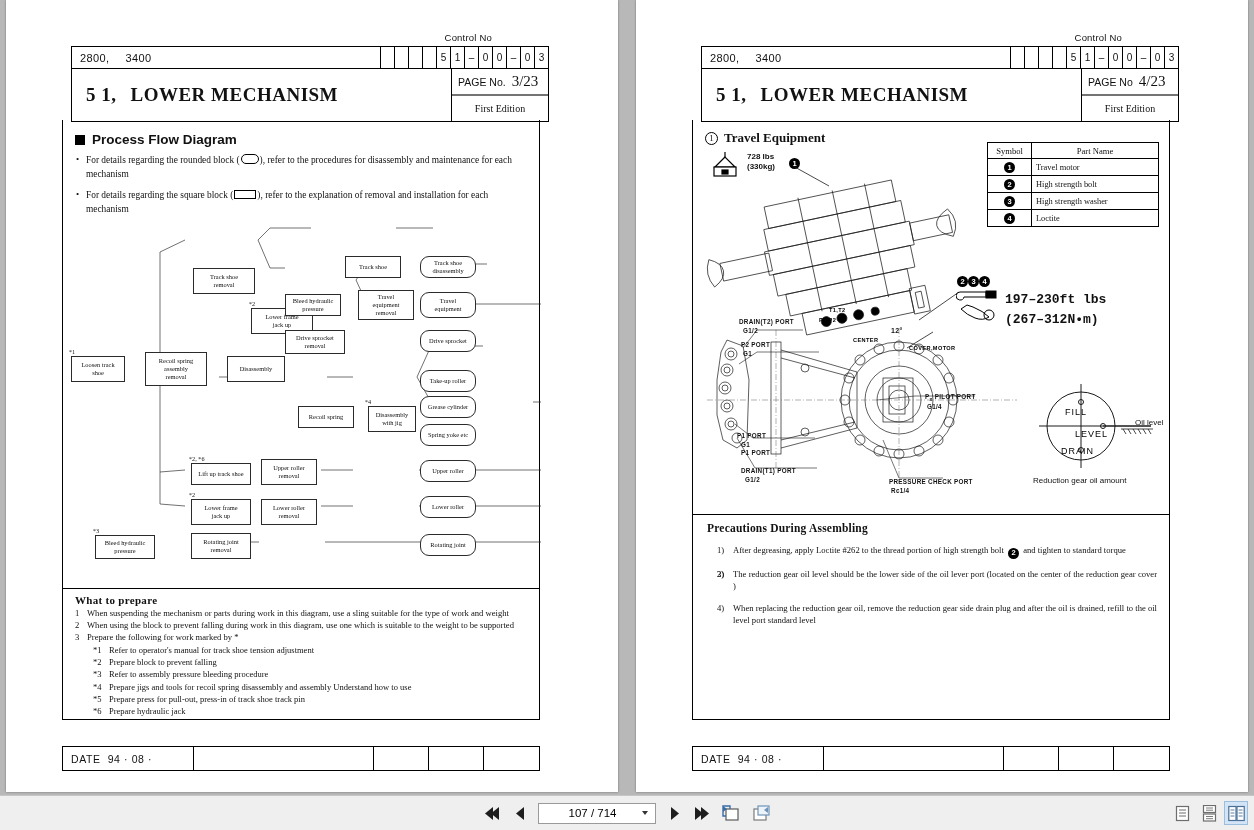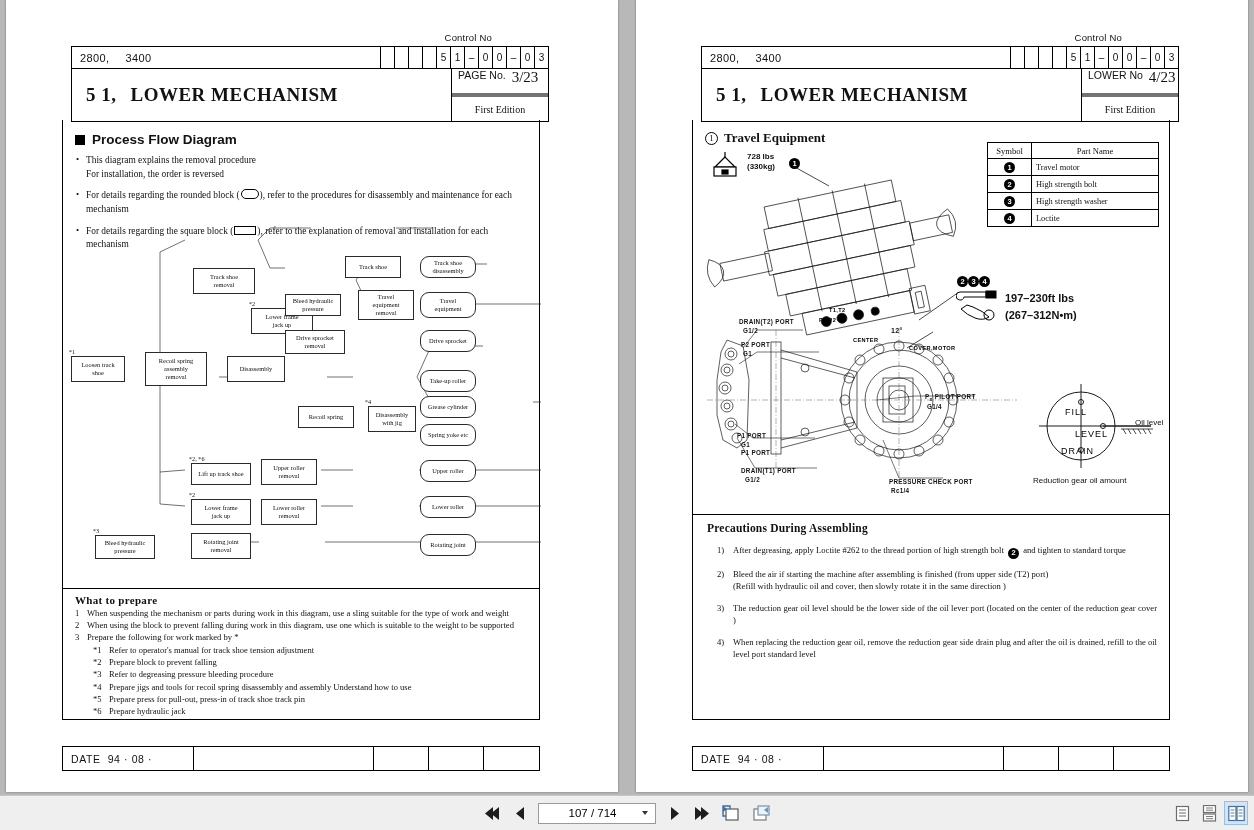--- a/index.html
+++ b/index.html
@@ -82,22 +82,22 @@
   }
   .title-cell .t {
     font-size: 19px; font-weight: bold;
     font-family: "Liberation Serif", serif;
     letter-spacing: .5px;
   }
   .title-cell .t .num { margin-right: 14px; }
   .page-cell { flex: 1; display: flex; flex-direction: column; }
   .page-no {
     flex: 1;
-    border-bottom: 4px solid #737373;
-    display: flex; 
+    border-bottom: 2px solid #737373;
+    display: flex; align-items: center;
     padding-left: 6px;
     font-size: 10.5px;
     font-family: "Liberation Sans", sans-serif;
   }
   .page-no .pnum {
     font-size: 15px; margin-left: 6px;
     font-family: "Liberation Serif", serif;
   }
   .edition {
     flex: 1; display: flex; align-items: center; justify-content: center;
@@ -237,22 +237,22 @@
   }
   .sym-dot.inline { vertical-align: -2px; margin: 0 2px; }
 
   .weight-lbl {
     position: absolute;
     font-size: 8px; line-height: 1.25;
     font-family: "Liberation Sans", sans-serif; font-weight: bold;
   }
   .torque-lbl {
     position: absolute;
-    font-size: 11px; line-height: 1.5;
-    font-family: Liberation Sans, sans-serif; font-weight: bold;
+    font-size: 13px; line-height: 1.5;
+    font-family: Liberation Mono, monospace; font-weight: bold;
   }
   .port-lbl {
     position: absolute;
     font-size: 6.3px; line-height: 1.35;
     font-family: "Liberation Sans", sans-serif;
     letter-spacing: .3px; font-weight: bold;
   }
   .oil-cap {
     position: absolute; font-size: 8px;
     font-family: "Liberation Sans", sans-serif;
@@ -365,24 +365,20 @@
       </div>
 
       <div class="body-frame">
         <div style="padding:12px 12px 0 12px;">
           <div class="sec-head">
             <span class="blk-sq"></span>
             <span>Process Flow Diagram</span>
           </div>
           <div class="bullets">
             <div class="bl">
-              <span>This diagram explains the removal procedure</span><br>
-              <span>For installation, the order is reversed</span>
-            </div>
-            <div class="bl">
               <span>For details regarding the rounded block (</span><span class="inline-rd"></span><span>), refer to the procedures for disassembly and maintenance for each mechanism</span>
             </div>
             <div class="bl">
               <span>For details regarding the square block (</span><span class="inline-sq"></span><span>), refer to the explanation of removal and installation for each mechanism</span>
             </div>
           </div>
         </div>
 
         <div class="flow" style="top:104px;">
           <svg width="478" height="360" style="position:absolute;left:0;top:0;">
@@ -494,21 +490,21 @@
             <div class="prep-sub">
               <span class="n">*1</span>
               <span>Refer to operator's manual for track shoe tension adjustment</span>
             </div>
             <div class="prep-sub">
               <span class="n">*2</span>
               <span>Prepare block to prevent falling</span>
             </div>
             <div class="prep-sub">
               <span class="n">*3</span>
-              <span>Refer to degreasing pressure bleeding procedure</span>
+              <span>Refer to assembly pressure bleeding procedure</span>
             </div>
             <div class="prep-sub">
               <span class="n">*4</span>
               <span>Prepare jigs and tools for recoil spring disassembly and assembly  Understand how to use</span>
             </div>
             <div class="prep-sub">
               <span class="n">*5</span>
               <span>Prepare press for pull-out, press-in of track shoe track pin</span>
             </div>
             <div class="prep-sub">
@@ -559,21 +555,21 @@
           </div>
         </div>
         <div class="hdr-row2">
           <div class="title-cell">
             <div class="t">
               <span class="num">5 1,</span><span>LOWER MECHANISM</span>
             </div>
           </div>
           <div class="page-cell">
             <div class="page-no">
-              <span>LOWER  No</span>
+              <span>PAGE  No</span>
               <span class="pnum">4/23</span>
             </div>
             <div class="edition">First Edition</div>
           </div>
         </div>
       </div>
 
       <div class="body-frame">
 
         <div style="position:absolute;left:12px;top:10px;" class="circ-title">
@@ -793,22 +789,20 @@
         <div class="split-line" style="top:394px;"></div>
         <div style="position:absolute;left:14px;top:402px;width:450px;">
           <div class="prec-title">Precautions During Assembling</div>
           <div style="margin-top:10px;padding-left:10px;">
             <div class="prec-item">
               <span class="n">1)</span>
               <span>After degreasing, apply Loctite #262 to the thread portion of high strength bolt </span><span class="sym-dot inline">2</span><span> and tighten to standard torque</span>
             </div>
             <div class="prec-item">
               <span class="n">2)</span>
-              <span style="white-space:pre-line;">Bleed the air if starting the machine after assembling is finished  (from upper side (T2) port)
-(Refill with hydraulic oil and cover, then slowly rotate it in the same direction )</span>
             </div>
             <div class="prec-item">
               <span class="n">3)</span>
               <span>The reduction gear oil level should be the lower side of the oil lever port (located on the center of the reduction gear cover )</span>
             </div>
             <div class="prec-item">
               <span class="n">4)</span>
               <span>When replacing the reduction gear oil, remove the reduction gear side drain plug and after the oil is drained, refill to the oil level port standard level</span>
             </div>
           </div>

